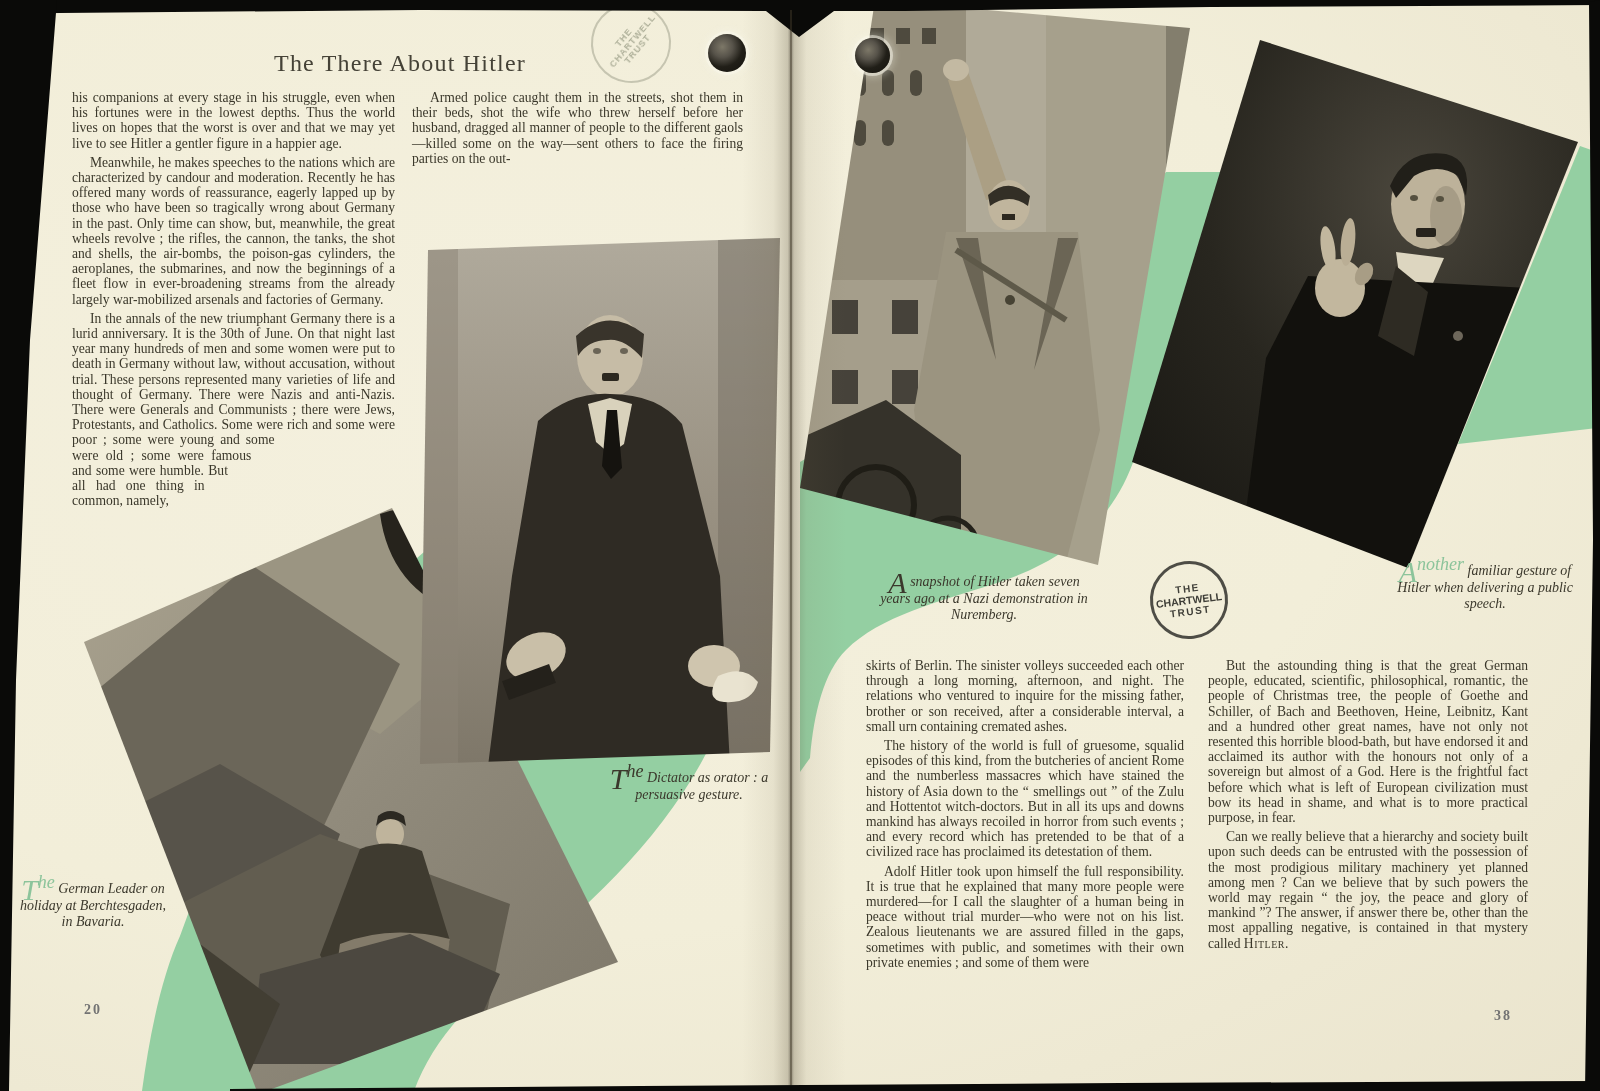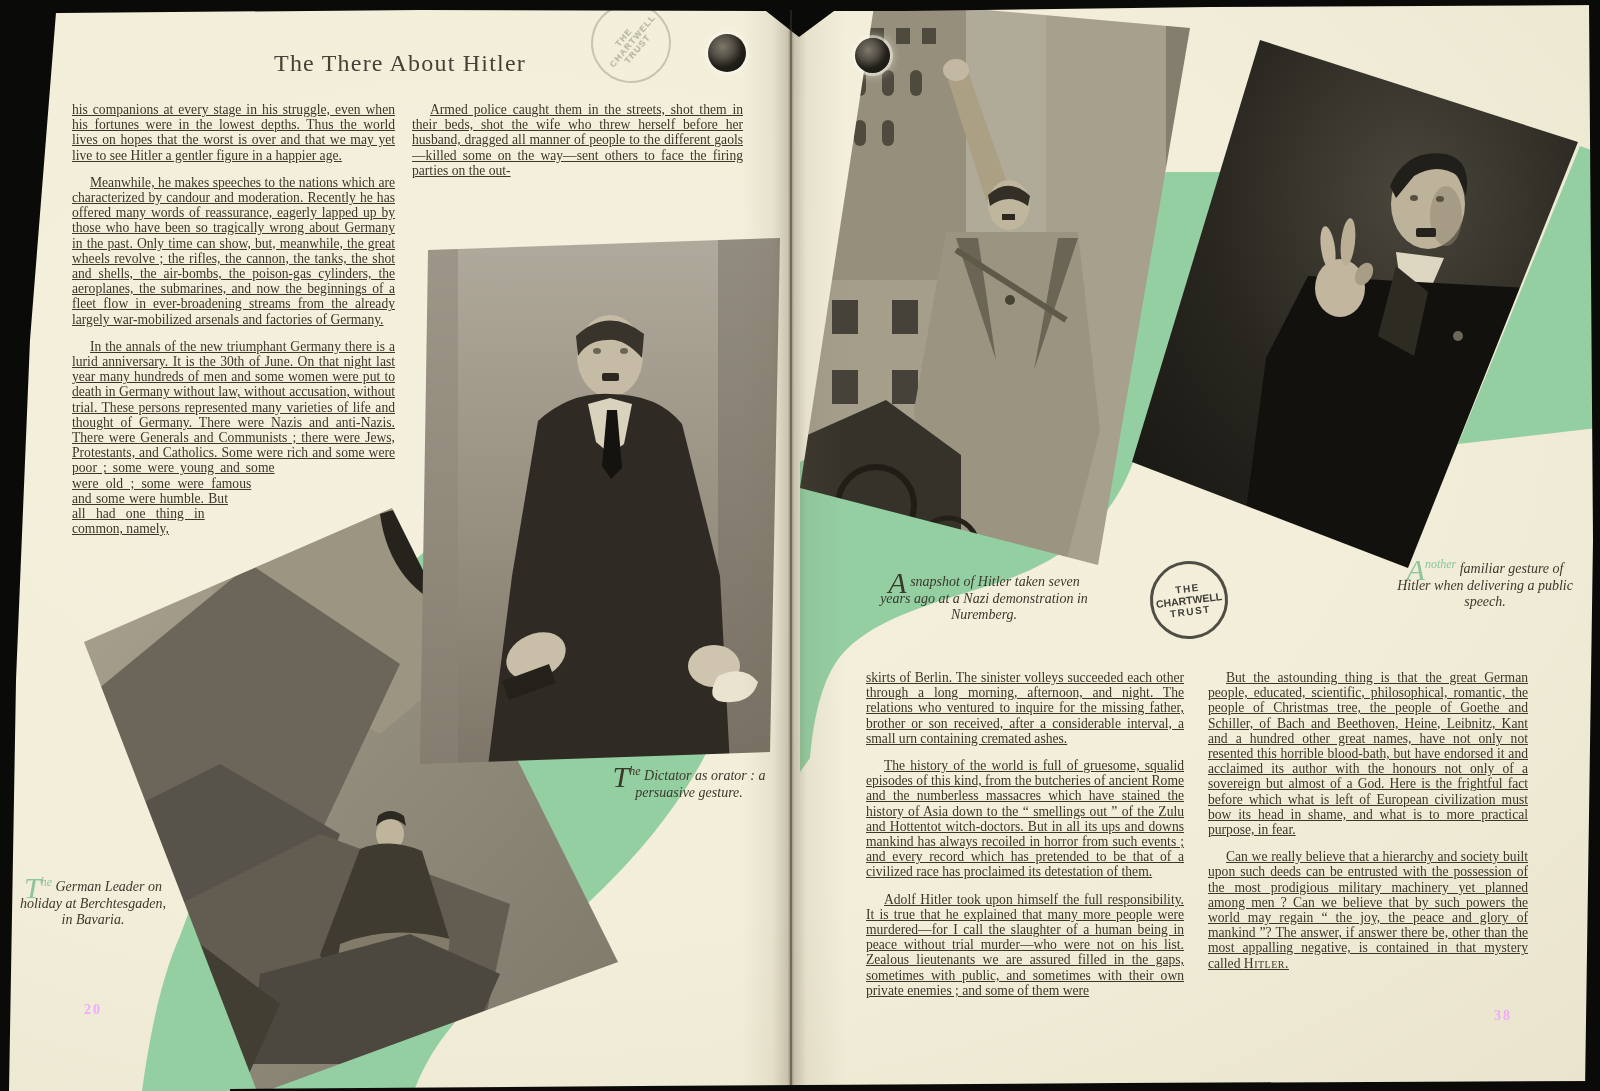--- a/index.html
+++ b/index.html
@@ -6,41 +6,41 @@
   .spread{position:relative;width:1600px;height:1091px;background:#0b0a08;overflow:hidden;
           font-family:"Liberation Serif",serif;color:#393528;}
   .paper{position:absolute;left:0;top:0;width:1600px;height:1091px;
          background:radial-gradient(ellipse at 32% 38%,#f4f0de 0%,#f2eed9 55%,#eae4cd 100%);}
   .layer{position:absolute;left:0;top:0;width:1600px;height:1091px;pointer-events:none;}
 
   
   .title{position:absolute;left:170px;top:50px;width:460px;text-align:center;
          font-size:24px;letter-spacing:1.2px;color:#44413600;color:#454237;}
   .col{position:absolute;text-align:justify;font-size:13.6px;line-height:15.2px;color:#3a372a;}
-  .col .para{margin:12px 0 4px 0;text-decoration:underline;}
+  .col .para{margin:0 0 4px 0;}
   .col .para.indent{text-indent:18px;}
   .c1{left:72px;top:90px;width:323px;}
   .c2{left:412px;top:90px;width:331px;}
   .r1{left:866px;top:658px;width:318px;}
   .r2{left:1208px;top:658px;width:320px;}
   .wrap-spacer{float:right;width:275px;height:122px;
                shape-outside:polygon(68% 0,100% 0,100% 100%,0 100%);shape-margin:5px;}
   .smallcaps{font-variant:small-caps;letter-spacing:.5px;}
 
   .cap{position:absolute;font-style:italic;font-size:14px;line-height:16.5px;
        text-align:center;color:#3b382c;}
   .cap .ini{font-size:30px;line-height:10px;vertical-align:-7px;}
-  .cap .ini-sm{font-size:12px;vertical-align:5px;}
+  .cap .ini-sm{font-size:18px;vertical-align:5px;}
   .cap-green{color:#8cc49b;}
   .cap-orator{left:583px;top:763px;width:212px;}
   .cap-holiday{left:14px;top:874px;width:158px;text-align:center;}
   .cap-snapshot{left:878px;top:574px;width:212px;}
   .cap-gesture{left:1396px;top:556px;width:178px;}
 
-  .pagenum{position:absolute;font-size:14px;letter-spacing:2px;color:#f0abfc;font-weight:bold;}
+  .pagenum{position:absolute;font-size:14px;letter-spacing:2px;color:#737373;font-weight:bold;}
   .pn20{left:84px;top:1002px;}
   .pn21{left:1494px;top:1008px;}
 
   
   .stamp{position:absolute;left:1150px;top:561px;width:72px;height:72px;border-radius:50%;
          border:3px solid rgba(42,41,37,.82);transform:rotate(-7deg);
          display:flex;flex-direction:column;align-items:center;justify-content:center;gap:1px;
          color:rgba(38,37,33,.88);font-family:"Liberation Sans",sans-serif;font-weight:700;}
   .stamp .s1,.stamp .s3{font-size:10px;letter-spacing:1.5px;line-height:10px;}
   .stamp .s2{font-size:10.5px;letter-spacing:0;line-height:11px;}

